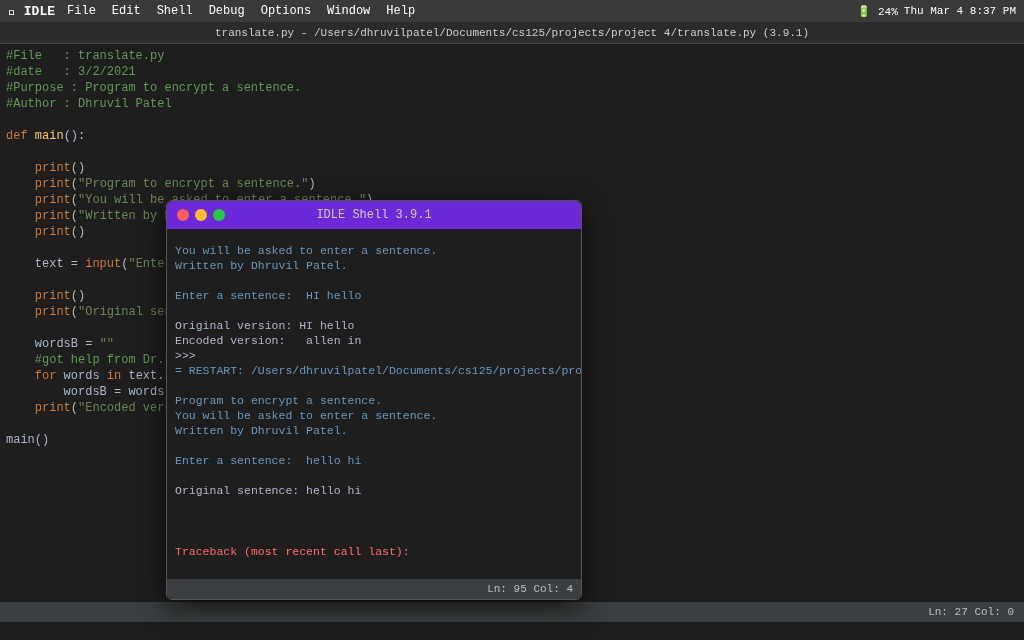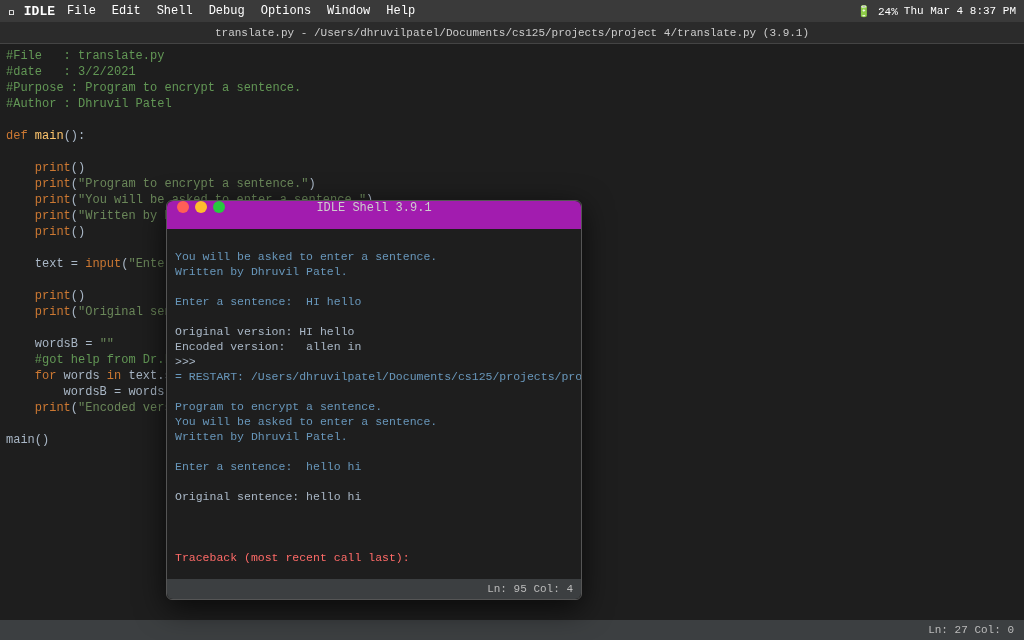--- a/index.html
+++ b/index.html
@@ -84,21 +84,21 @@
     
     .c-comment { color: #629755; }
     .c-keyword { color: #cc7832; }
     .c-string { color: #6a8759; }
     .c-func { color: #ffc66d; }
     .c-builtin { color: #cc7832; }
 
     
     #statusbar {
       position: absolute;
-      bottom: 0;
+      bottom: 18px;
       width: 100%;
       height: 20px;
       background: #3c3f41;
       display: flex;
       align-items: center;
       justify-content: flex-end;
       padding: 0 10px;
       font-size: 11px;
       color: #bbb;
     }
@@ -112,24 +112,24 @@
       height: 400px;
       background: #1e1e1e;
       border: 1px solid #555;
       border-radius: 6px;
       box-shadow: 0 8px 30px rgba(0,0,0,0.7);
       display: flex;
       flex-direction: column;
     }
     #shell-titlebar {
       height: 28px;
-      background: #a21caf;
+      background: #6d28d9;
       border-radius: 6px 6px 0 0;
       display: flex;
-      align-items: flex-start;
+      align-items: center;
       padding: 0 10px;
       position: relative;
       flex-shrink: 0;
     }
     .traffic-lights {
       display: flex;
       gap: 6px;
       align-items: center;
     }
     .tl { width: 12px; height: 12px; border-radius: 50%; }
@@ -139,21 +139,21 @@
     #shell-title {
       position: absolute;
       left: 50%;
       transform: translateX(-50%);
       font-size: 12px;
       color: #ccc;
     }
     #shell-content {
       flex: 1;
       overflow: hidden;
-      padding: 20px 8px;
+      padding: 14px 8px;
       font-size: 11.5px;
       line-height: 15px;
       color: #a9b7c6;
     }
     #shell-statusbar {
       height: 20px;
       background: #3c3f41;
       border-radius: 0 0 6px 6px;
       display: flex;
       align-items: center;

